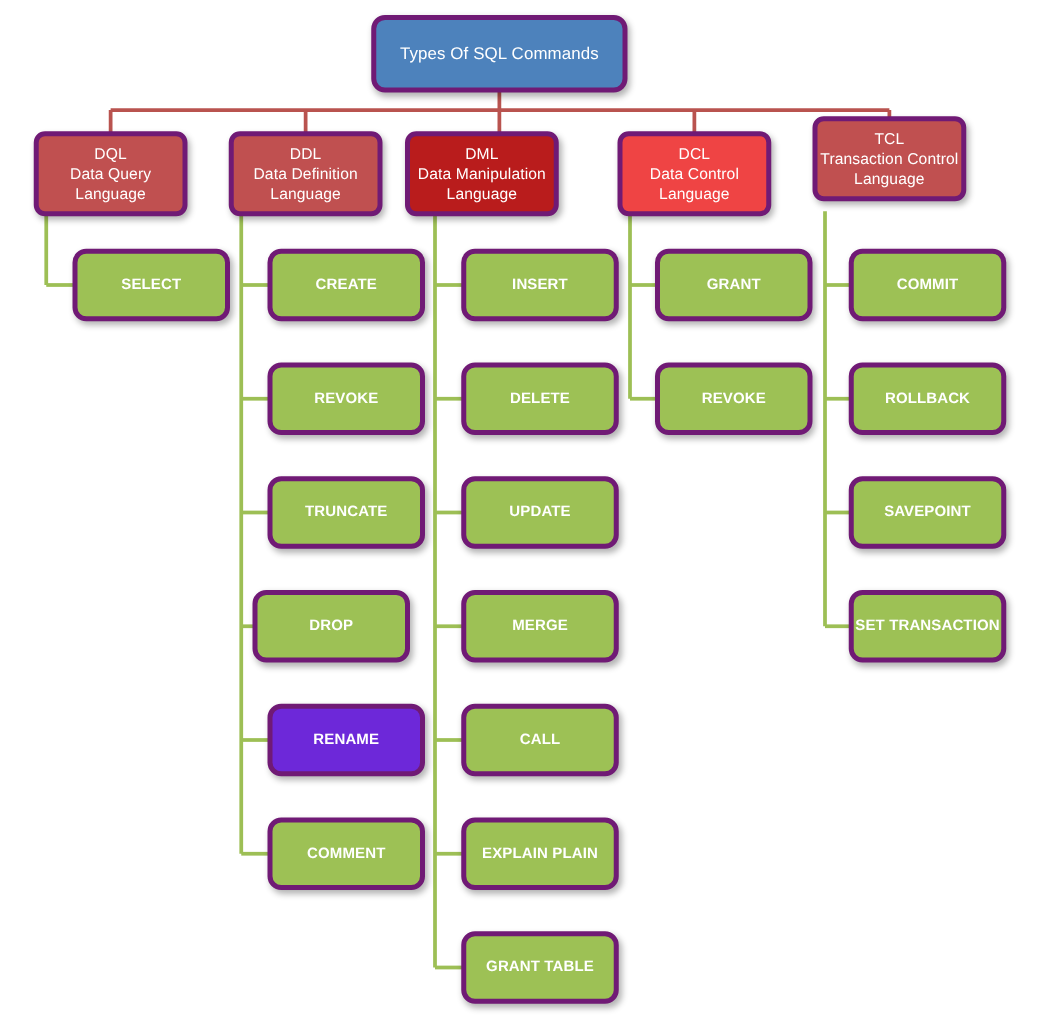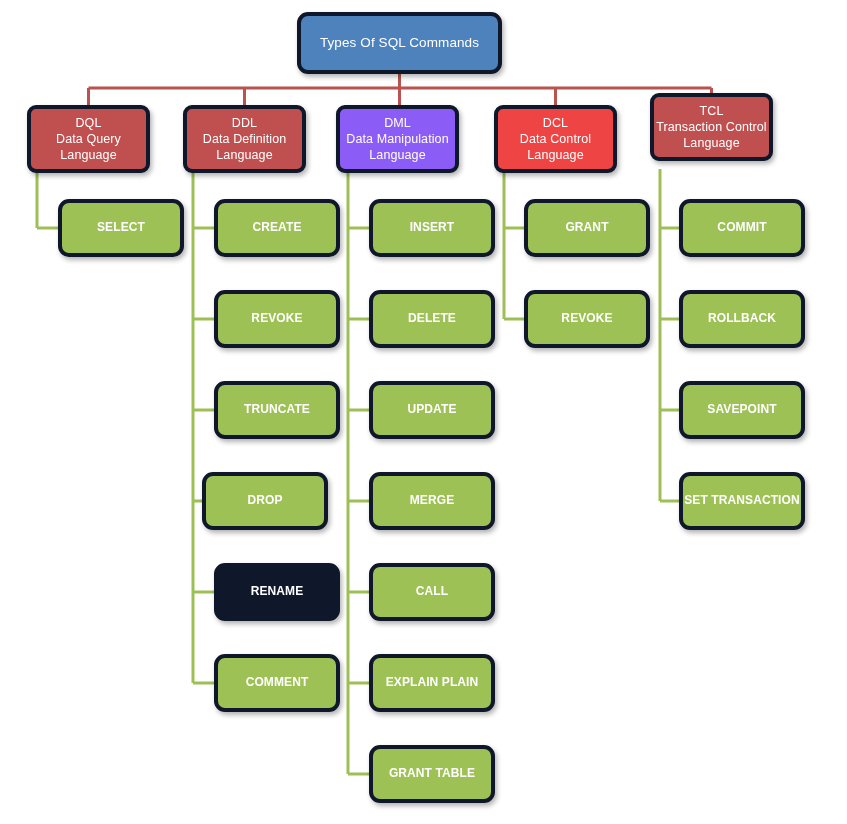--- a/index.html
+++ b/index.html
@@ -24,21 +24,21 @@
     left: 0;
     top: 0;
     width: 847px;
     height: 824px;
     pointer-events: none;
   }
   .node {
     position: absolute;
     box-sizing: border-box;
     border-radius: 9px;
-    border: 4px solid #0f172a;
+    border: 4px solid #701a75;
     display: flex;
     align-items: center;
     justify-content: center;
     text-align: center;
     color: #ffffff;
     box-shadow: 2px 3px 5px rgba(0,0,0,0.30);
     z-index: 2;
   }
   .node .label {
     display: block;
@@ -122,27 +122,27 @@
     </div>
     <div class="node node-leaf" style="left: 214px; top: 290px; width: 126px; height: 58px; background: rgb(157, 193, 85);">
       <span class="label">REVOKE</span>
     </div>
     <div class="node node-leaf" style="left: 214px; top: 381px; width: 126px; height: 58px; background: rgb(157, 193, 85);">
       <span class="label">TRUNCATE</span>
     </div>
     <div class="node node-leaf" style="left: 202px; top: 472px; width: 126px; height: 58px; background: rgb(157, 193, 85);">
       <span class="label">DROP</span>
     </div>
-    <div class="node node-leaf" style="left: 214px; top: 563px; width: 126px; height: 58px; background: #0f172a;">
+    <div class="node node-leaf" style="left: 214px; top: 563px; width: 126px; height: 58px; background: #6d28d9;">
       <span class="label">RENAME</span>
     </div>
     <div class="node node-leaf" style="left: 214px; top: 654px; width: 126px; height: 58px; background: rgb(157, 193, 85);">
       <span class="label">COMMENT</span>
     </div>
-    <div class="node node-category" style="left: 336px; top: 105px; width: 123px; height: 68px; background: #8b5cf6;">
+    <div class="node node-category" style="left: 324px; top: 105px; width: 123px; height: 68px; background: #b91c1c;">
       <span class="label">DML
 Data Manipulation
 Language</span>
     </div>
     <div class="node node-leaf" style="left: 369px; top: 199px; width: 126px; height: 58px; background: rgb(157, 193, 85);">
       <span class="label">INSERT</span>
     </div>
     <div class="node node-leaf" style="left: 369px; top: 290px; width: 126px; height: 58px; background: rgb(157, 193, 85);">
       <span class="label">DELETE</span>
     </div>

